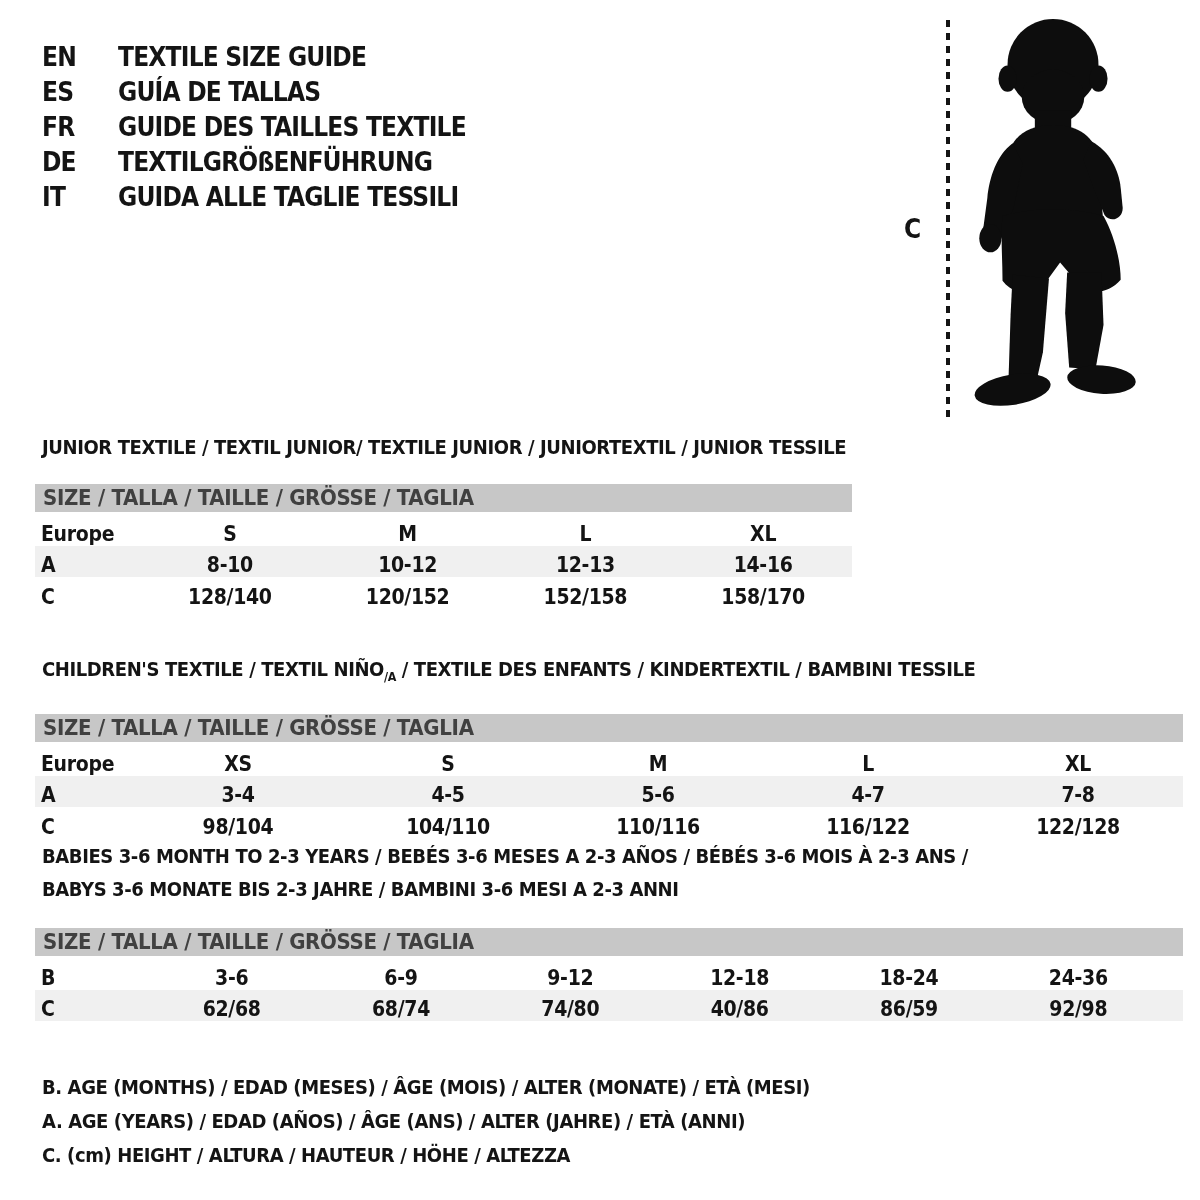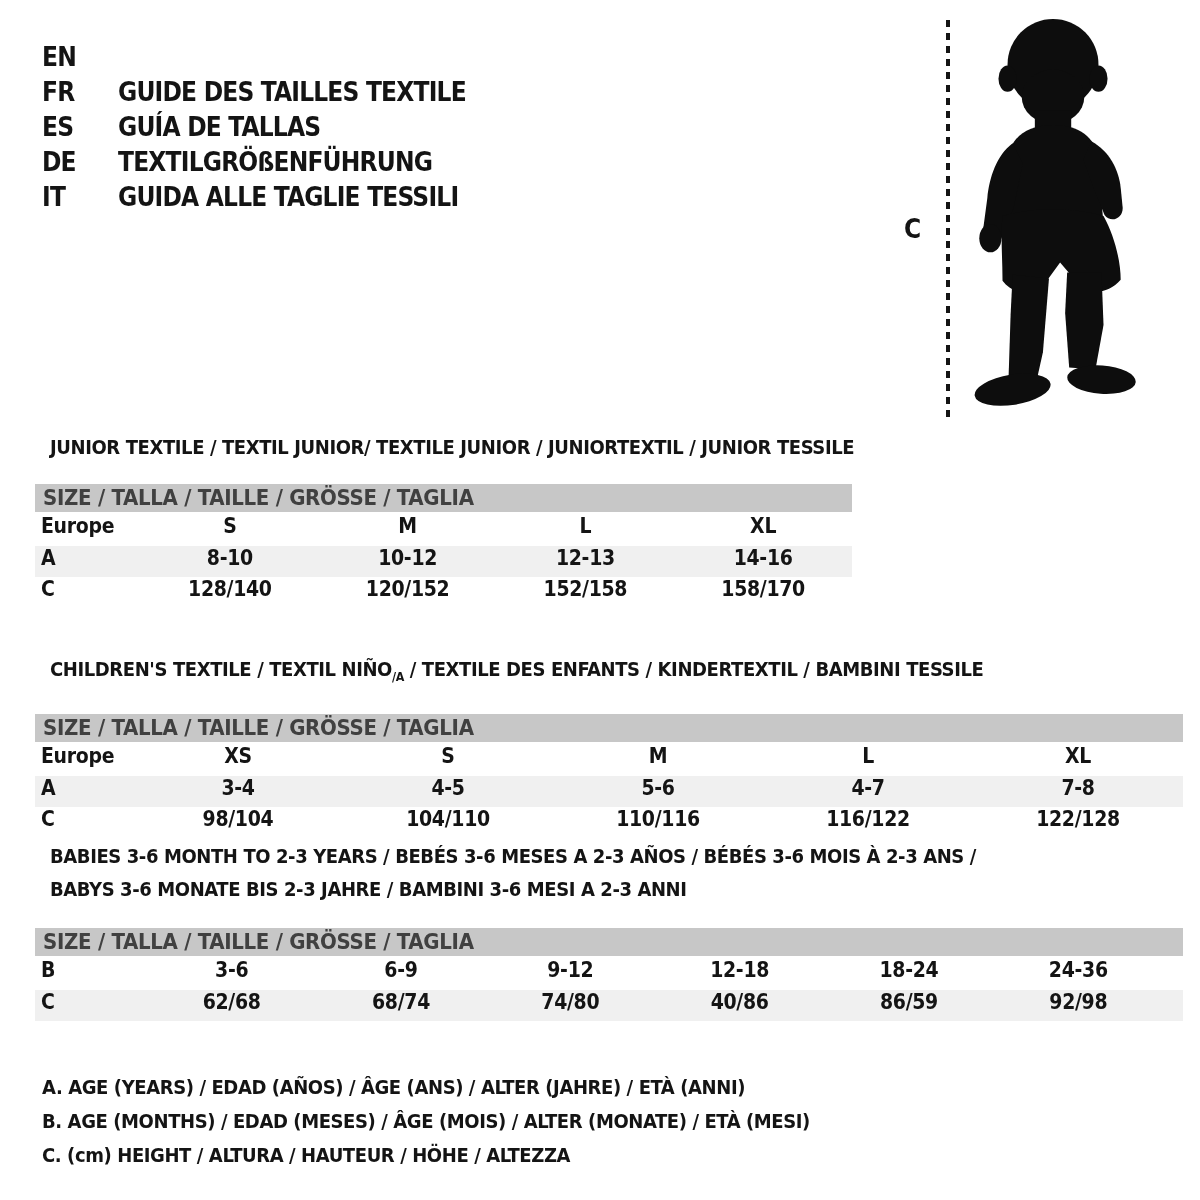--- a/index.html
+++ b/index.html
@@ -25,59 +25,60 @@
   .baby-svg{position:absolute;left:960px;top:14px;width:182px;height:404px;}
 
   
   .section{position:absolute;left:35px;}
   .sec-junior{top:434px;width:817px;}
   .sec-children{top:656px;width:1148px;}
   .sec-babies{top:840px;width:1148px;}
 
   .sec-title{
     padding-left:7px;font-size:20px;line-height:26px;letter-spacing:-0.4px;
-    margin:0 0 24px 8px;white-space:nowrap;
+    margin:0 0 24px 0;white-space:nowrap;
   }
   .sec-babies .sec-title{line-height:33px;margin-bottom:22px;}
   .title-sub{font-size:0.62em;vertical-align:sub;}
 
   .size-bar{
     height:28px;line-height:28px;background:#c7c7c7;color:#404040;
     padding-left:8px;font-size:22px;letter-spacing:-0.3px;margin-bottom:2px;
     box-sizing:border-box;
   }
 
   .rows{width:100%;}
-  .t-row{display:flex;align-items:flex-start;height:31.5px;font-size:21px;letter-spacing:-0.3px;}
+  .t-row{display:flex;align-items:flex-end;height:31.5px;font-size:21px;letter-spacing:-0.3px;}
   .t-row.shaded{background:#f0f0f0;}
   .t-label{text-align:left;padding-left:6px;box-sizing:border-box;}
   .sec-junior  .t-label{flex:0 0 106px;}
   .sec-children .t-label{flex:0 0 98px;}
   .sec-babies  .t-label{flex:0 0 112px;}
   .sec-babies  .t-row{padding-right:20px;}
   .t-cell{flex:1 1 0;text-align:center;}
 
   
   .legend{position:absolute;left:42px;top:1070px;}
   .legend-line{font-size:20px;line-height:34px;letter-spacing:-0.4px;white-space:nowrap;}
 </style>
 </head>
 <body>
 
 <div class="lang-header">
     <div class="lang-row">
       <span class="lang-code">EN</span>
+      <span class="lang-title">TEXTILE SIZE GUIDE</span>
+    </div>
+    <div class="lang-row">
+      <span class="lang-code">ES</span>
+      <span class="lang-title">GUÍA DE TALLAS</span>
     </div>
     <div class="lang-row">
       <span class="lang-code">FR</span>
       <span class="lang-title">GUIDE DES TAILLES TEXTILE</span>
-    </div>
-    <div class="lang-row">
-      <span class="lang-code">ES</span>
-      <span class="lang-title">GUÍA DE TALLAS</span>
     </div>
     <div class="lang-row">
       <span class="lang-code">DE</span>
       <span class="lang-title">TEXTILGRÖßENFÜHRUNG</span>
     </div>
     <div class="lang-row">
       <span class="lang-code">IT</span>
       <span class="lang-title">GUIDA ALLE TAGLIE TESSILI</span>
     </div>
   </div>
@@ -194,16 +195,16 @@
         <span class="t-cell">68/74</span>
         <span class="t-cell">74/80</span>
         <span class="t-cell">40/86</span>
         <span class="t-cell">86/59</span>
         <span class="t-cell">92/98</span>
       </div>
     </div>
 </section>
 
 <div class="legend">
+    <div class="legend-line">B. AGE (MONTHS) / EDAD (MESES) / ÂGE (MOIS) / ALTER (MONATE) / ETÀ (MESI)</div>
     <div class="legend-line">A. AGE (YEARS) / EDAD (AÑOS) / ÂGE (ANS) / ALTER (JAHRE) / ETÀ (ANNI)</div>
-    <div class="legend-line">B. AGE (MONTHS) / EDAD (MESES) / ÂGE (MOIS) / ALTER (MONATE) / ETÀ (MESI)</div>
     <div class="legend-line">C. (cm) HEIGHT / ALTURA / HAUTEUR / HÖHE / ALTEZZA</div>
   </div>
 
 </body></html>

